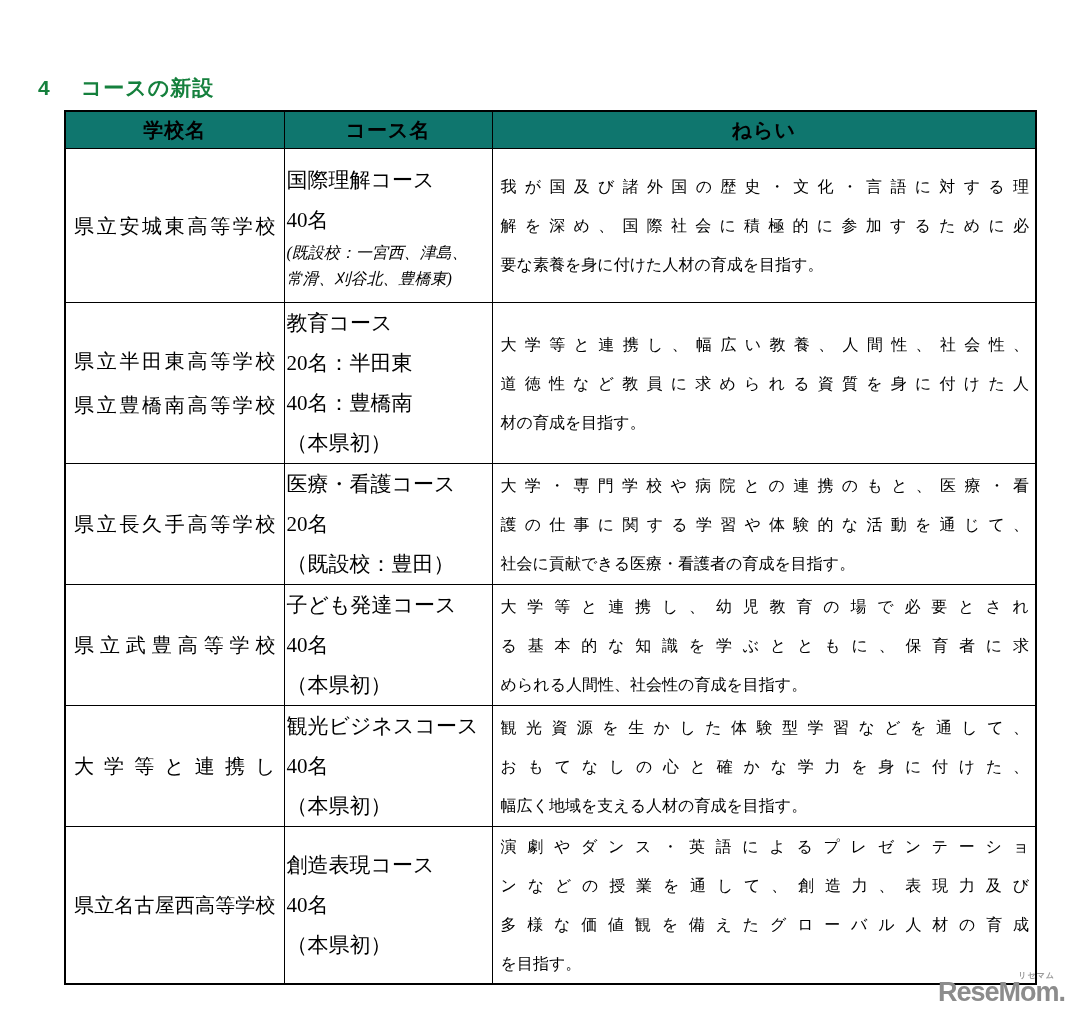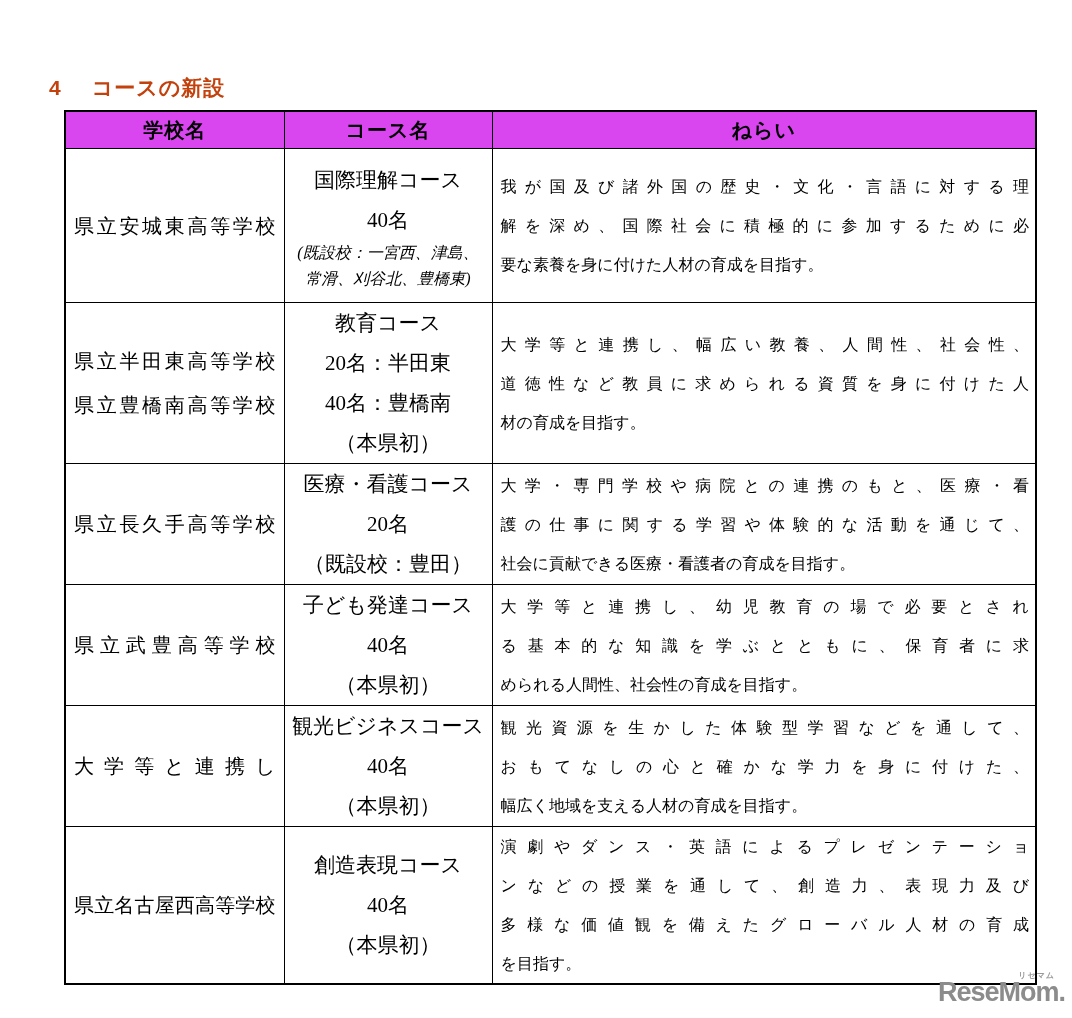--- a/index.html
+++ b/index.html
@@ -5,52 +5,52 @@
   html,body{margin:0;padding:0;background:#ffffff;}
   .page{
     position:relative;
     width:1072px;height:1018px;
     background:#ffffff;
     font-family:"Liberation Serif","DejaVu Serif",serif;
     color:#000;
     overflow:hidden;
   }
   .doc-title{
-    position:absolute;left:49px;top:74px;
+    position:absolute;left:38px;top:74px;
     font-family:"Liberation Sans","DejaVu Sans",sans-serif;
-    font-weight:bold;font-size:21px;color:#c2410c;
+    font-weight:bold;font-size:21px;color:#15803d;
     letter-spacing:1px;
   }
   .doc-title .num{margin-right:30px;}
   table.course-table{
     position:absolute;left:64px;top:110px;
     width:971px;
     border-collapse:collapse;table-layout:fixed;
     border:2px solid #000;
   }
   col.c1{width:219px;}
   col.c2{width:208px;}
   col.c3{width:544px;}
   th,td{border:1px solid #000;vertical-align:middle;overflow:hidden;}
   thead th{
-    background:#d946ef;
+    background:#0f766e;
     font-family:"Liberation Sans","DejaVu Sans",sans-serif;
     font-weight:bold;font-size:20px;
     height:34px;text-align:center;
     letter-spacing:1px;
   }
   tr.r1{height:154px;}
   tr.r2{height:160px;}
   tr.r3{height:120px;}
   tr.r4{height:118px;}
   tr.r5{height:118px;}
   tr.r6{height:157px;}
   td.school{padding:16px 8px;font-size:20px;}
   .school-line{text-align:justify;text-align-last:justify;line-height:44px;}
-  td.course{text-align:center;font-size:21px;padding:0 2px;margin-top:28px;}
+  td.course{text-align:left;font-size:21px;padding:0 2px;margin-top:28px;}
   .course-line{line-height:40px;}
   .course-note{font-size:16px;line-height:26px;font-style:italic;}
   td.aim{padding:0 6px 0 8px;font-size:16px;}
   .aim-line{text-align:justify;text-align-last:justify;line-height:39px;}
   .aim-line:last-child{text-align:left;text-align-last:left;}
   .logo{
     position:absolute;right:7px;bottom:10px;
     font-family:"Liberation Sans","DejaVu Sans",sans-serif;
     font-weight:bold;color:#8C8C8C;margin-top:8px;
   }

